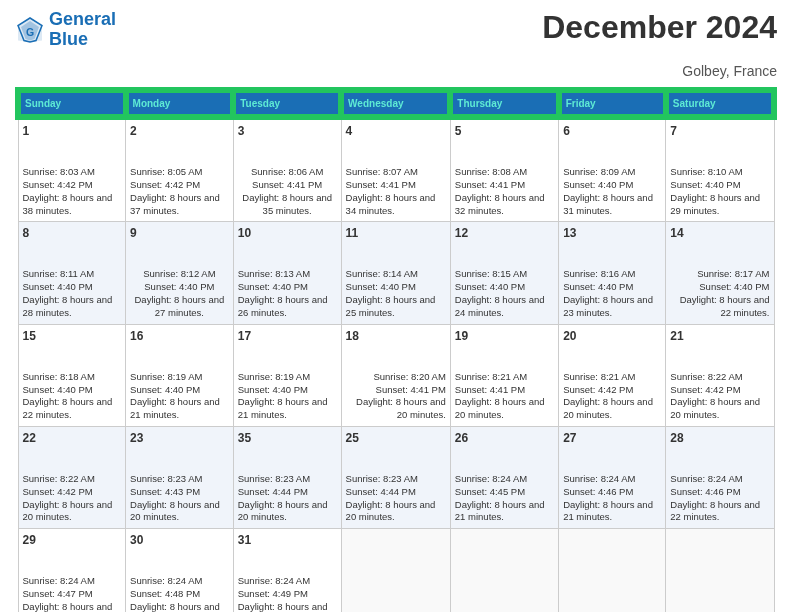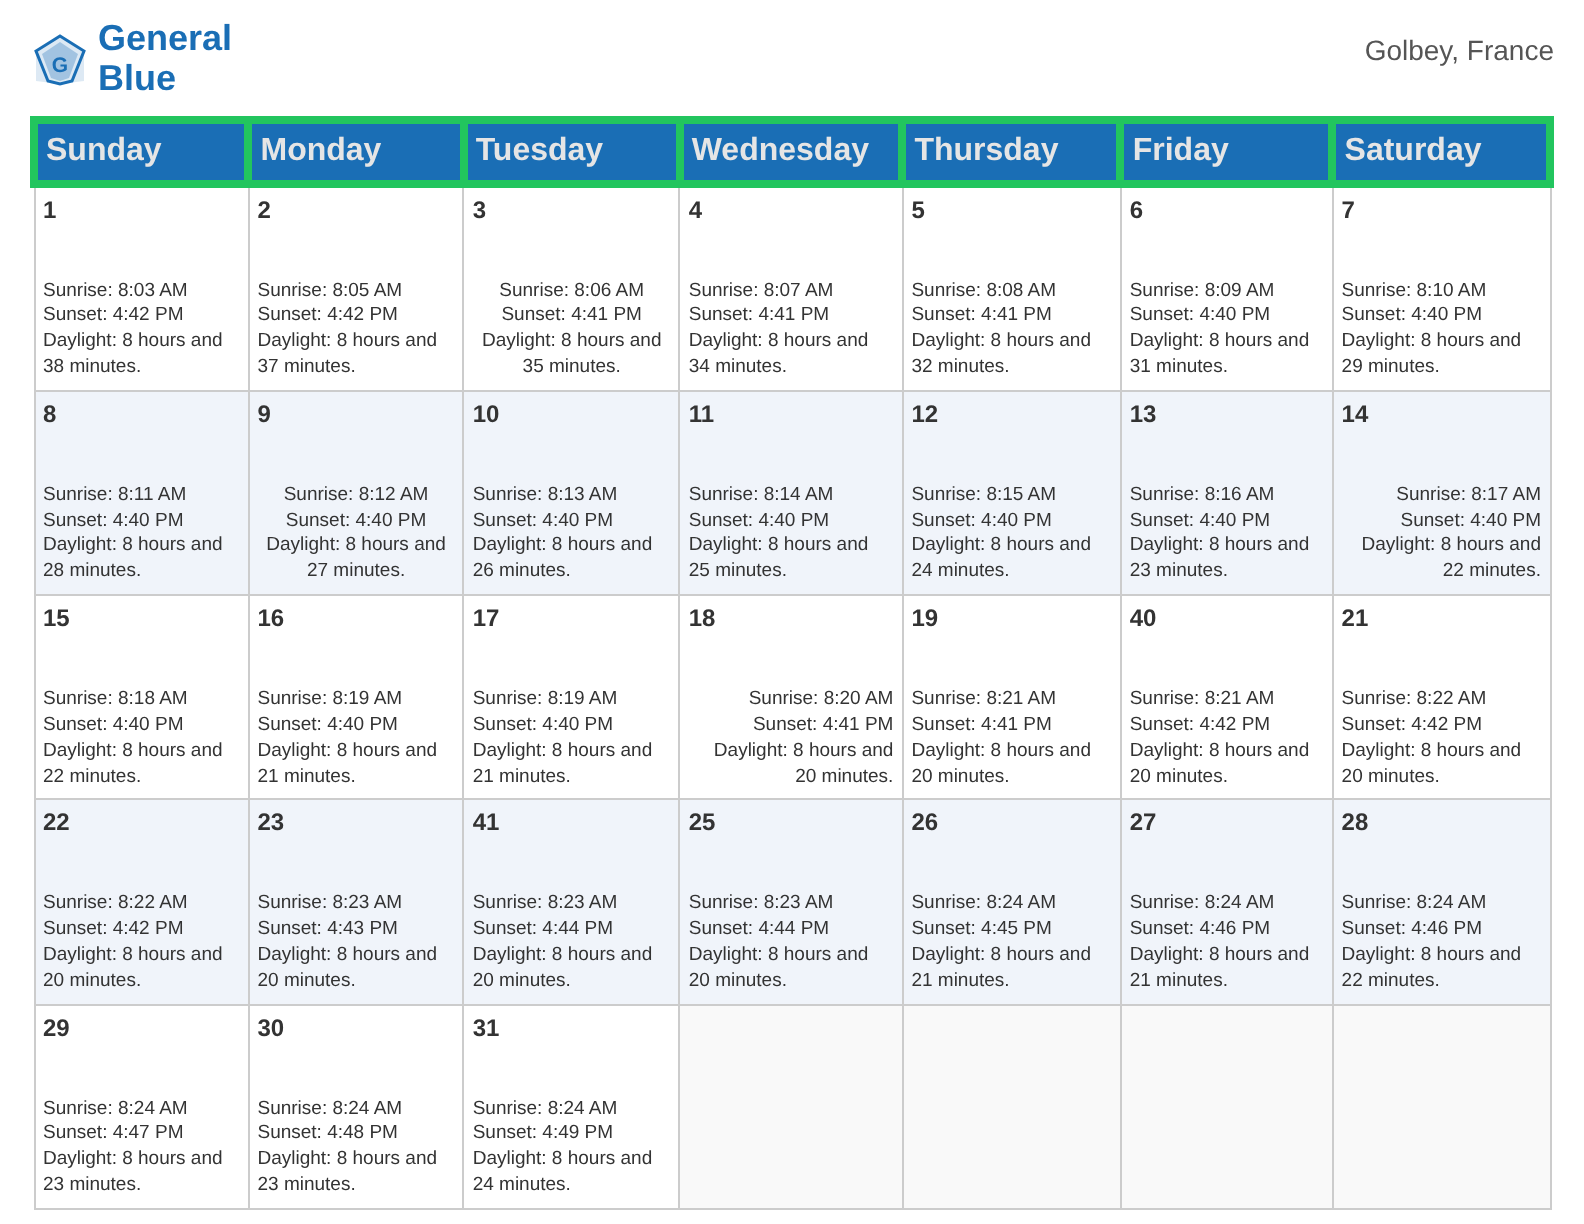--- a/index.html
+++ b/index.html
@@ -44,35 +44,35 @@
     }
     .month-title {
       font-size: 32px;
       font-weight: bold;
       color: #333;
       line-height: 1.1;
     }
     .location {
       font-size: 14px;
       color: #555;
-      margin-top: 7px;
+      margin-top: 18px;
     }
     .calendar {
       width: 100%;
       border-collapse: collapse;
       font-size: 10px;
     }
     .calendar th {
       background: #1a6eb5;
-      color: #e5e5e5;
+      color: #5eead4;
       padding: 5px 4px;
       text-align: left;
-      font-size: 16px;
+      font-size: 10px;
       font-weight: bold;
-      border: 4px solid #22c55e;
+      border: 6px solid #22c55e;
     }
     .calendar td {
       vertical-align: top;
       padding: 4px;
       border: 1px solid #ccc;
       width: 113px;
       height: 82px;
       background: #fff;
     }
     .calendar tr:nth-child(even) td {
@@ -109,20 +109,21 @@
       <polygon points="20,4 36,14 28,34 20,36 12,34 4,14" fill="none" stroke="#1a6eb5" stroke-width="2"></polygon>
       <polygon points="20,8 32,16 26,32 20,34 14,32 8,16" fill="#1a6eb5" opacity="0.3"></polygon>
       <text x="20" y="28" text-anchor="middle" font-size="14" font-weight="bold" fill="#1a6eb5">G</text>
     </svg>
     <div class="logo-text">
       <div><span>General</span></div>
       <div><span>Blue</span></div>
     </div>
   </div>
   <div class="title-block">
+    <div class="month-title">December 2024</div>
     <div class="location">Golbey, France</div>
   </div>
 </div>
 
 <table class="calendar">
   <thead>
     <tr>
     <th>Sunday</th>
           <th>Monday</th>
           <th>Tuesday</th>
@@ -246,21 +247,21 @@
 Sunset: 4:41 PM
 Daylight: 8 hours and 20 minutes.</div>
           </td>
           <td>
             <span class="day-num">19</span>
             <div class="cell-text" style="white-space: pre-line;">Sunrise: 8:21 AM
 Sunset: 4:41 PM
 Daylight: 8 hours and 20 minutes.</div>
           </td>
           <td>
-            <span class="day-num">40</span>
+            <span class="day-num">20</span>
             <div class="cell-text" style="white-space: pre-line;">Sunrise: 8:21 AM
 Sunset: 4:42 PM
 Daylight: 8 hours and 20 minutes.</div>
           </td>
           <td>
             <span class="day-num">21</span>
             <div class="cell-text" style="white-space: pre-line;">Sunrise: 8:22 AM
 Sunset: 4:42 PM
 Daylight: 8 hours and 20 minutes.</div>
           </td>
@@ -272,21 +273,21 @@
 Sunset: 4:42 PM
 Daylight: 8 hours and 20 minutes.</div>
           </td>
           <td>
             <span class="day-num">23</span>
             <div class="cell-text" style="white-space: pre-line;">Sunrise: 8:23 AM
 Sunset: 4:43 PM
 Daylight: 8 hours and 20 minutes.</div>
           </td>
           <td>
-            <span class="day-num">41</span>
+            <span class="day-num">35</span>
             <div class="cell-text" style="white-space: pre-line;">Sunrise: 8:23 AM
 Sunset: 4:44 PM
 Daylight: 8 hours and 20 minutes.</div>
           </td>
           <td>
             <span class="day-num">25</span>
             <div class="cell-text" style="white-space: pre-line;">Sunrise: 8:23 AM
 Sunset: 4:44 PM
 Daylight: 8 hours and 20 minutes.</div>
           </td>

